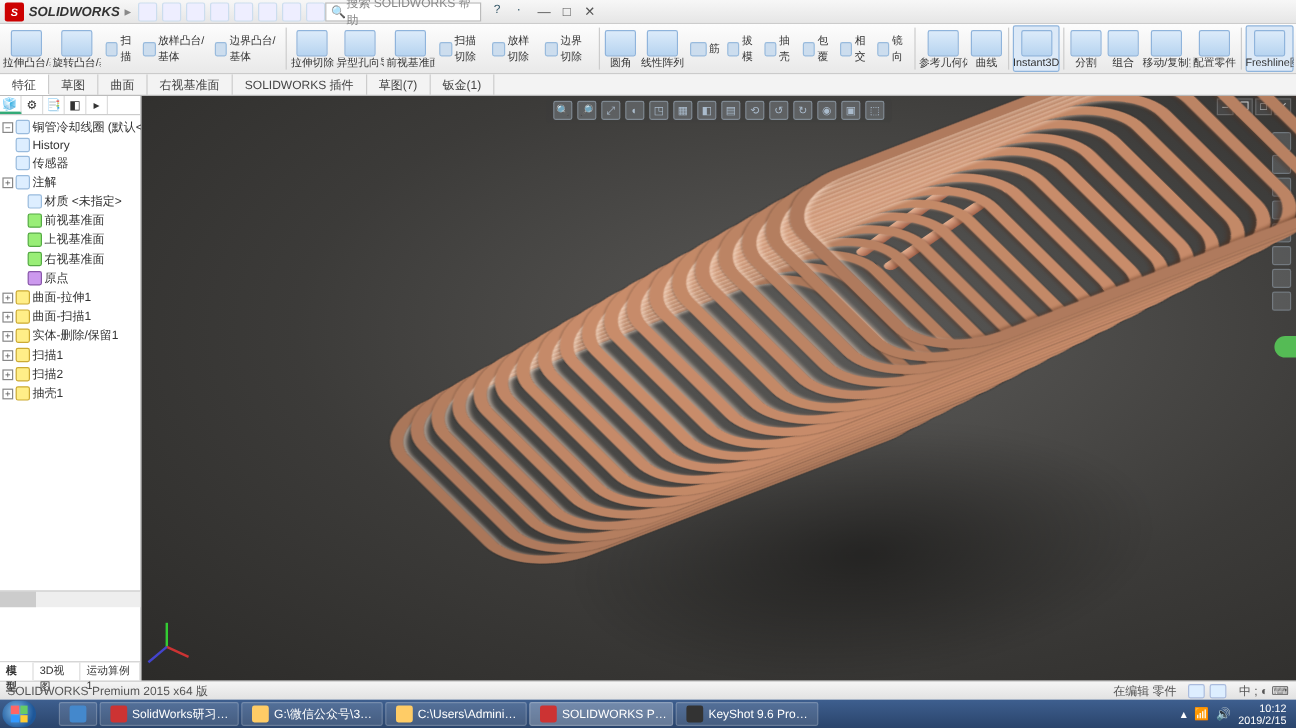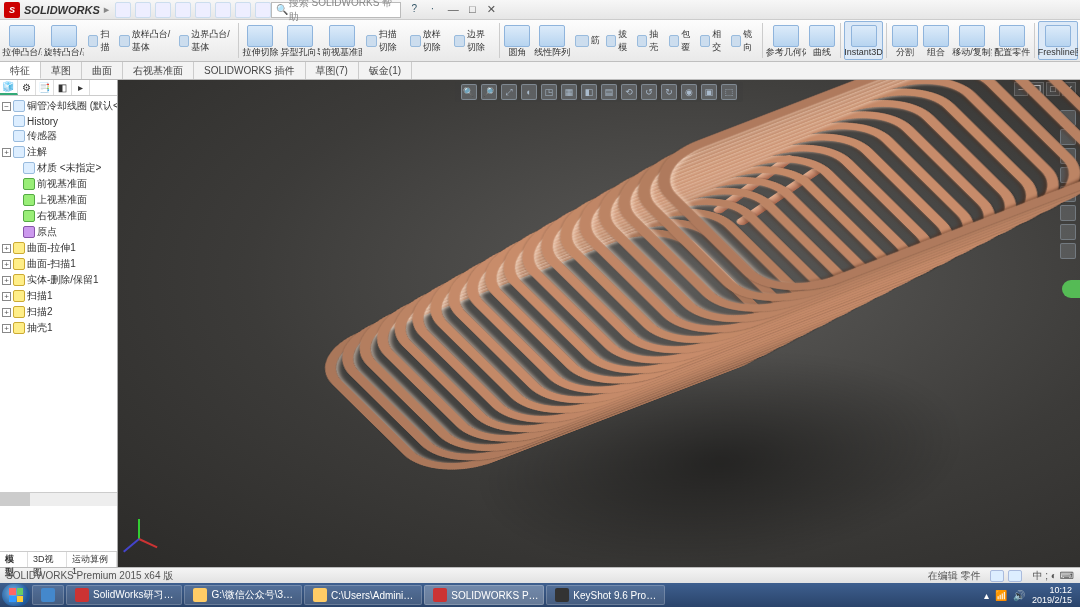--- a/index.html
+++ b/index.html
@@ -77,21 +77,21 @@
   .lead { position:absolute; width:120px; height:11px; background:linear-gradient(#e6b090,#a5634a); border-radius:6px; }
 
   
   .status-bar { height:16px; background:linear-gradient(#f5f5f5,#e2e2e2); border-top:1px solid #bbb; display:flex; align-items:center; font-size:10px; color:#555; padding:0 6px; }
   .status-bar .spacer { flex:1; }
   .status-bar .sseg { margin-left:10px; }
   .status-bar .sicons { display:flex; gap:4px; margin-left:10px; }
   .status-bar .sicons .si { width:14px; height:12px; background:#def; border:1px solid #abd; border-radius:2px; }
 
   
-  .taskbar { height:24px; background:linear-gradient(#3e5f8f,#2a446b); display:flex; align-items:center; padding:4px 2px; gap:2px; color:#fff; font-size:10px; }
+  .taskbar { height:24px; background:linear-gradient(#3e5f8f,#2a446b); display:flex; align-items:center; padding:4px 2px; gap:19px; color:#fff; font-size:10px; }
   .taskbar .start { width:28px; height:22px; background:radial-gradient(circle at 40% 40%, #7db9e8 0%, #1e5799 70%); border-radius:12px; display:flex; align-items:center; justify-content:center; cursor:pointer;}
   .taskbar .start .flag { width:14px; height:14px; display:grid; grid-template:1fr 1fr/1fr 1fr; gap:1px; }
   .taskbar .start .flag span:nth-child(1){background:#f66;} .taskbar .start .flag span:nth-child(2){background:#6c6;}
   .taskbar .start .flag span:nth-child(3){background:#39f;} .taskbar .start .flag span:nth-child(4){background:#fc3;}
   .taskbar .tb-item { height:20px; padding:0 8px; background:rgba(255,255,255,.12); border:1px solid rgba(255,255,255,.2); border-radius:2px; display:flex; align-items:center; gap:4px; cursor:pointer; max-width:120px; overflow:hidden; white-space:nowrap; }
   .taskbar .tb-item.active { background:rgba(255,255,255,.28);text-align:center; }
   .taskbar .tb-item .tico { width:14px; height:14px; background:#c33; border-radius:2px; flex-shrink:0; }
   .taskbar .tb-item .tico.folder { background:#fc6; }
   .taskbar .tb-item .tico.ks { background:#333; }
   .taskbar .tb-item .tico.gen { background:#48c; }

